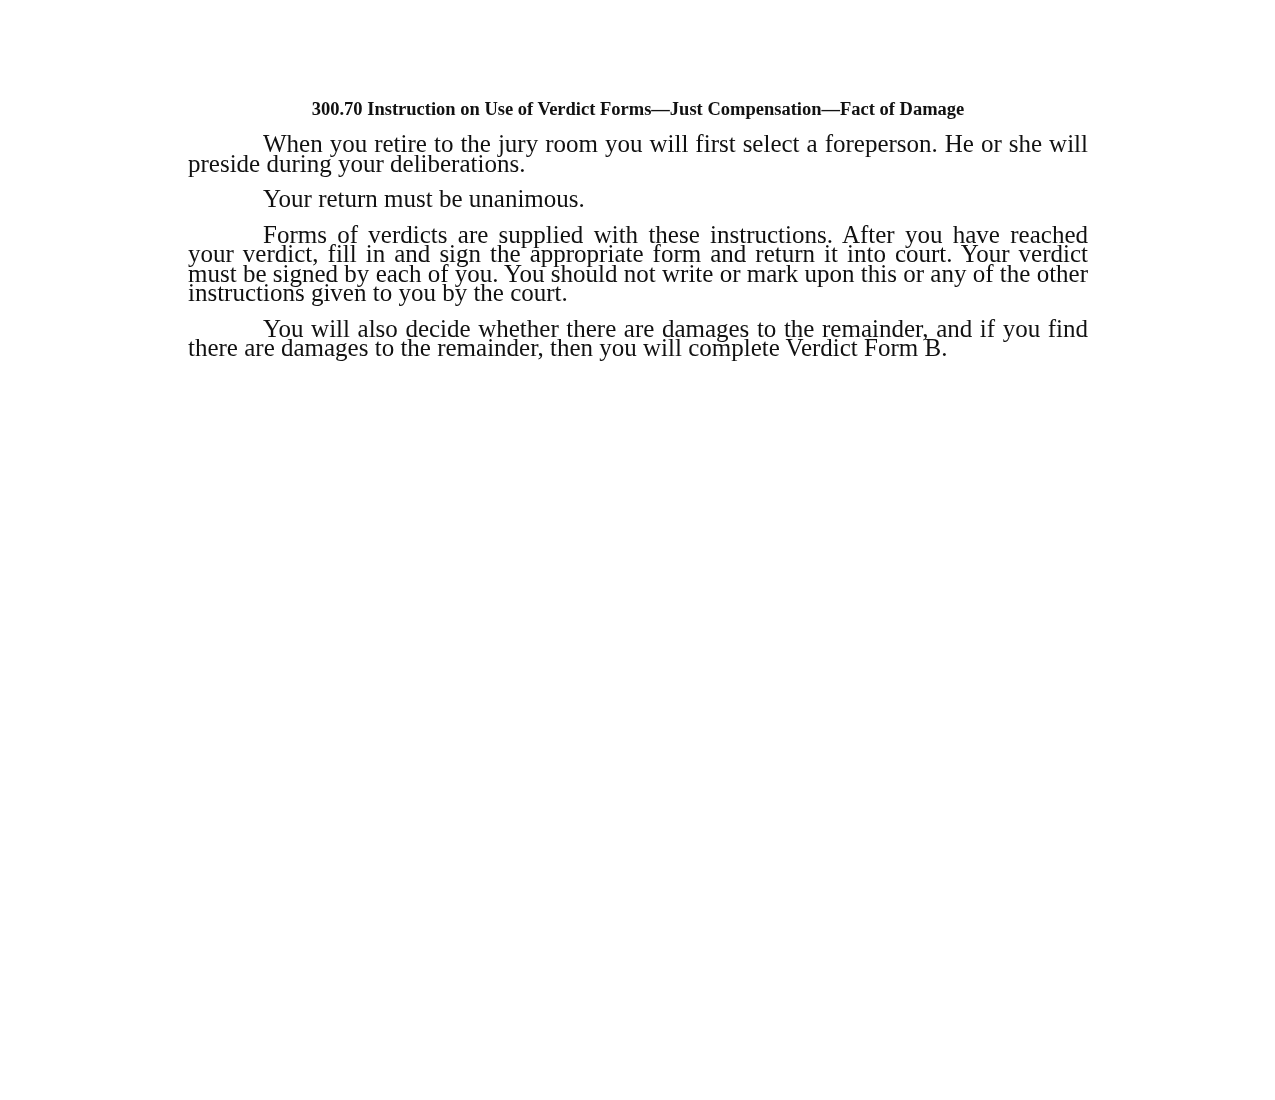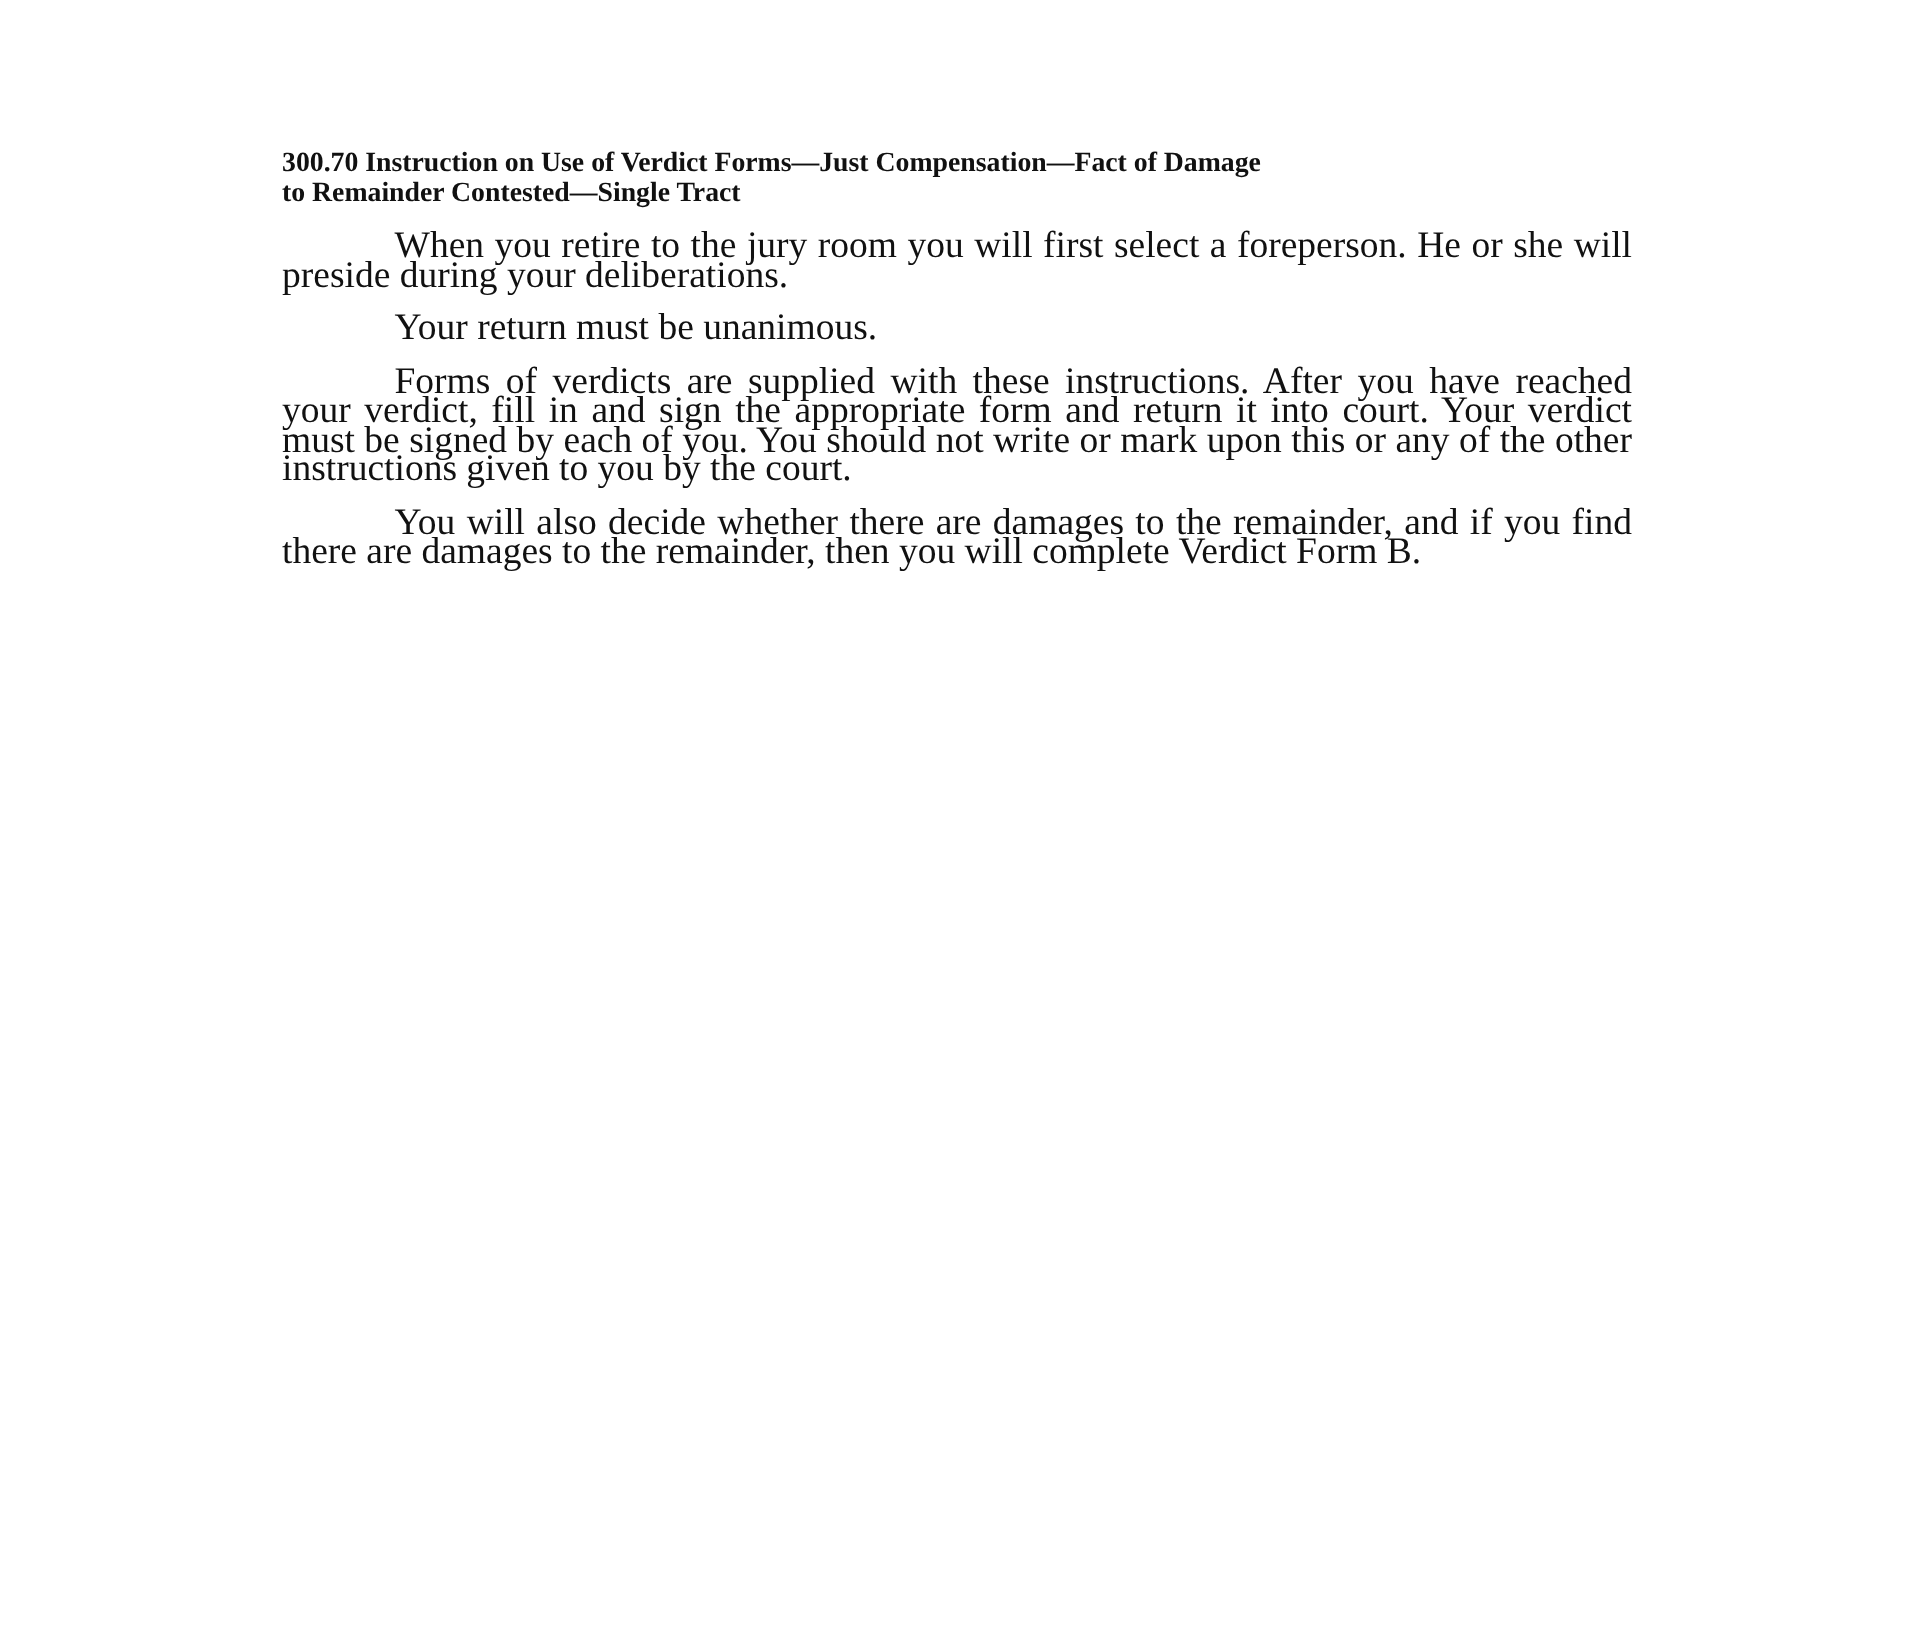--- a/index.html
+++ b/index.html
@@ -18,36 +18,36 @@
     .page {
       position: absolute;
       left: 188px;
       top: 99px;
       width: 900px;
     }
     .title {
       font-weight: bold;
       font-size: 18.5px;
       line-height: 20px;
+      text-align: center;
       margin: 0 0 15px 0;
     }
     .title span { display: block; }
     .para {
       font-size: 25px;
       line-height: 19.5px;
       text-align: justify;
       text-indent: 75px;
       margin: 0 0 16px 0;
     }
   </style>
 </head>
 <body>
 
 <div class="page">
   <h1 class="title">
     <span>300.70 Instruction on Use of Verdict Forms—Just Compensation—Fact of Damage</span>
-    <span>to Remainder Contested—Single Tract</span>
   </h1>
   <p class="para">When you retire to the jury room you will first select a foreperson. He or she will preside during your deliberations.</p>
   <p class="para">Your return must be unanimous.</p>
   <p class="para">Forms of verdicts are supplied with these instructions. After you have reached your verdict, fill in and sign the appropriate form and return it into court. Your verdict must be signed by each of you. You should not write or mark upon this or any of the other instructions given to you by the court.</p>
   <p class="para">You will also decide whether there are damages to the remainder, and if you find there are damages to the remainder, then you will complete Verdict Form B.</p>
 </div>
 
 </body></html>

